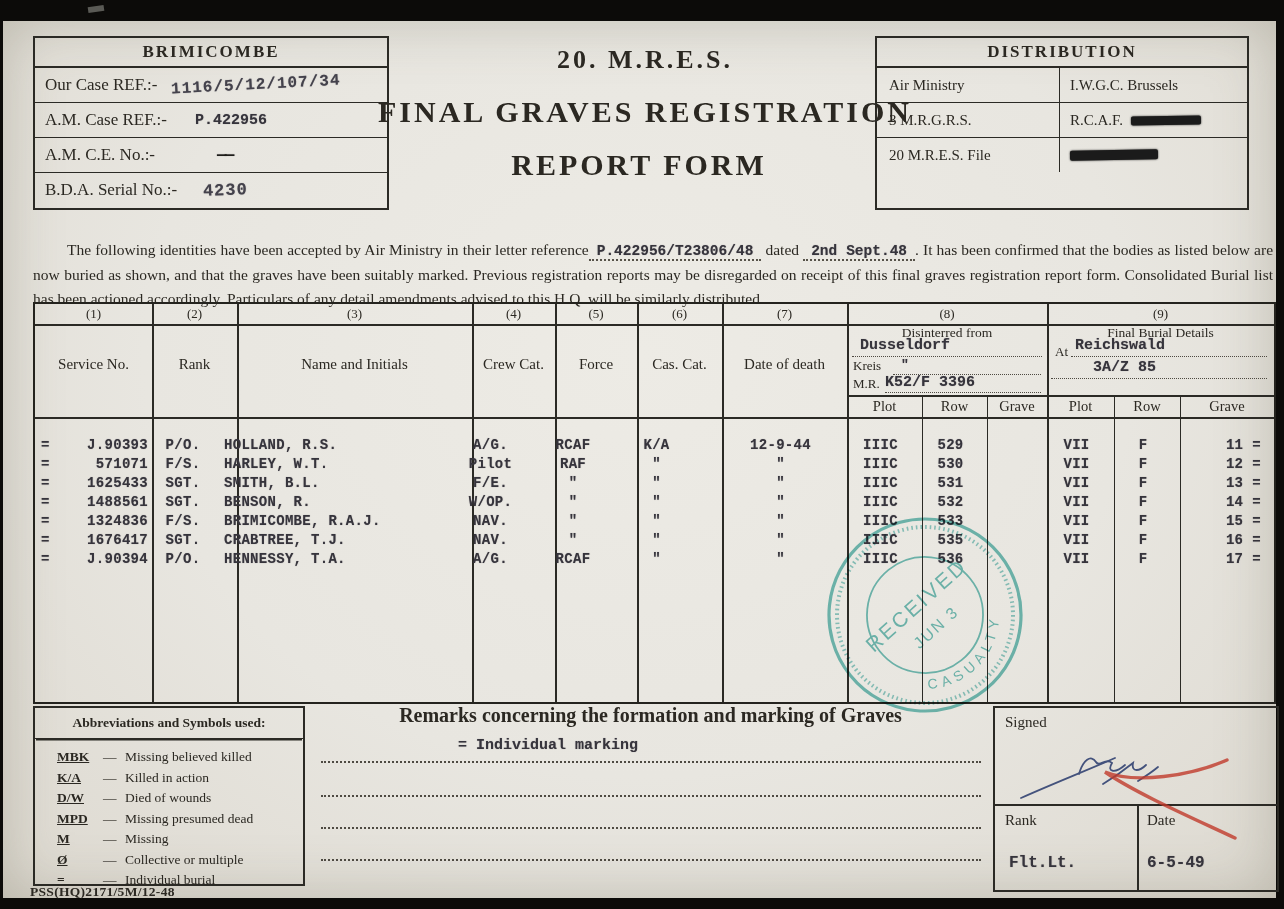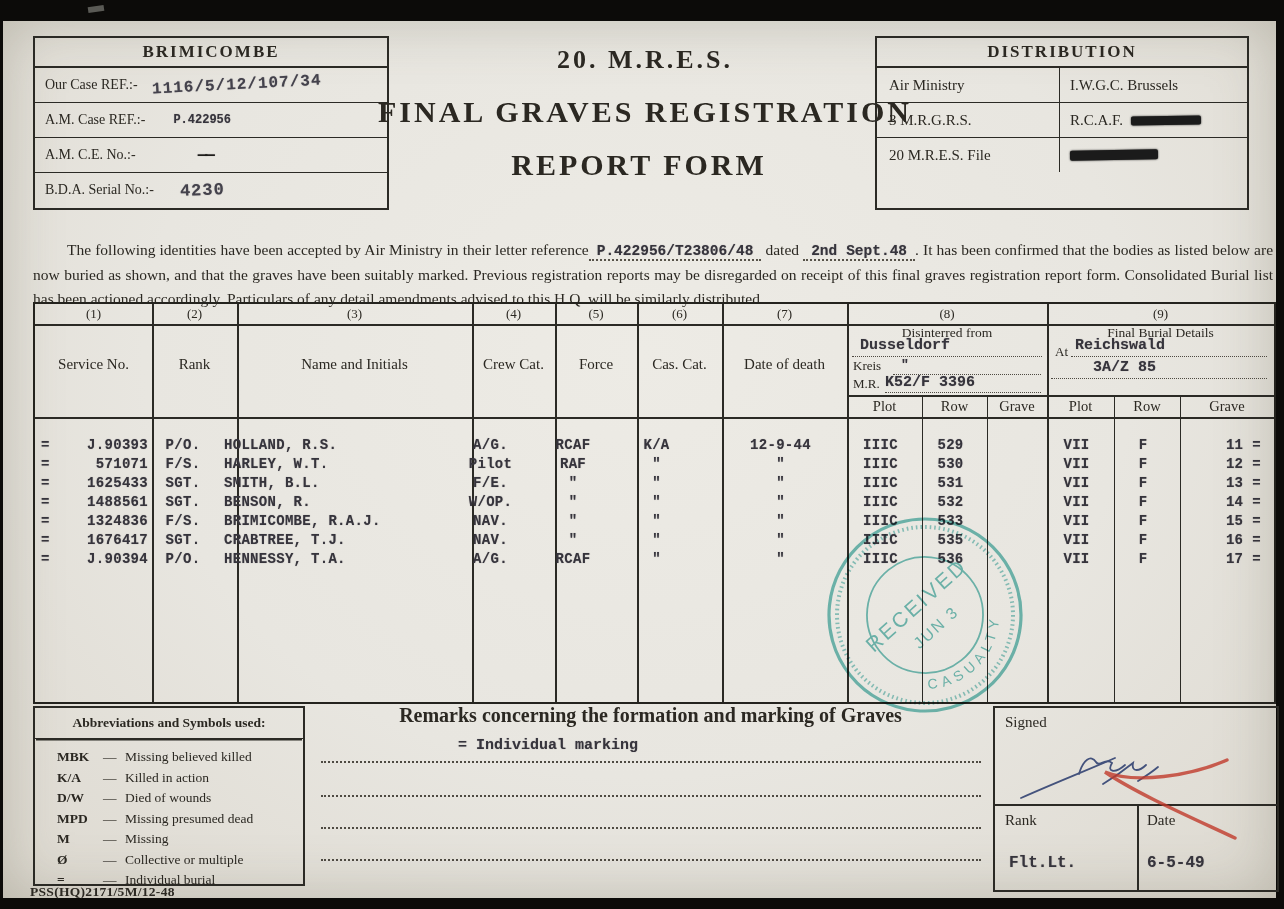--- a/index.html
+++ b/index.html
@@ -9,21 +9,21 @@
     box-shadow:inset 0 0 60px rgba(95,88,70,.28);}
   .serif{font-family:"Liberation Serif","DejaVu Serif",serif;color:#2b2822;}
   .typed{font-family:"Liberation Mono","DejaVu Sans Mono",monospace;font-weight:bold;color:#36343c;
     text-shadow:0 0 1px rgba(54,52,60,.45);}
   
   .refbox{left:30px;top:15px;width:352px;height:170px;border:2px solid #2b2a25;}
   .boxtitle{height:28px;border-bottom:2px solid #2b2a25;text-align:center;font-size:17px;
     font-weight:bold;letter-spacing:2px;line-height:28px;}
   .refrow{height:34px;border-bottom:1.5px solid #2b2a25;display:flex;align-items:center;padding-left:10px;}
   .refrow:last-child{border-bottom:none;}
-  .reflabel{font-size:14px;}
+  .reflabel{font-size:17px;}
   .distbox{left:872px;top:15px;width:370px;height:170px;border:2px solid #2b2a25;}
   .distrow{height:34px;border-bottom:1.5px solid #2b2a25;display:flex;}
   .distrow:last-child{border-bottom:none;}
   .dleft{width:170px;border-right:1.5px solid #2b2a25;display:flex;align-items:center;
     padding-left:12px;font-size:15px;}
   .dright{flex:1;display:flex;align-items:center;padding-left:10px;font-size:15px;
     white-space:pre-line;line-height:15px;position:relative;}
   .redact{display:inline-block;background:#1b1b1b;box-shadow:0 0 2px #1b1b1b;border-radius:2px;}
   
   .t1{left:392px;top:24px;width:500px;text-align:center;font-size:26px;font-weight:bold;letter-spacing:3px;}
@@ -54,21 +54,21 @@
   .c9g{width:94px;display:flex;justify-content:flex-end;gap:9px;padding-right:9px;box-sizing:border-box;}
   
   .stamp{left:818px;top:490px;width:208px;height:208px;transform:rotate(6deg);
     mix-blend-mode:multiply;opacity:.62;}
   
   .abbrbox{left:30px;top:685px;width:268px;height:176px;border:2px solid #2b2a25;}
   .abbrtitle{height:30px;border-bottom:1.6px solid #2b2a25;box-shadow:0 2.5px 0 -1px #2b2a25;
     text-align:center;font-size:13.5px;font-weight:bold;line-height:30px;}
   .abbrlist{padding:8px 0 0 22px;}
   .abbritem{display:flex;height:20.5px;line-height:20.5px;font-size:13.5px;}
-  .abbr-k{width:46px;font-weight:bold;}
+  .abbr-k{width:46px;font-weight:bold;text-decoration:underline;}
   .abbr-d{width:22px;}
   .formcode{left:27px;top:863px;font-size:13.5px;font-weight:bold;letter-spacing:0.3px;}
   .remtitle{left:315px;top:683px;width:665px;text-align:center;font-size:20px;font-weight:bold;}
   .rementry{left:455px;top:716px;font-size:15px;}
   .remline{position:absolute;left:318px;width:660px;height:2px;border-bottom:2px dotted #4e4a42;}
   .signbox{left:990px;top:685px;width:282px;height:182px;border:2px solid #2b2a25;}
   .slabel{position:absolute;font-size:15px;}
   .sign-h{position:absolute;left:0;top:96px;width:100%;height:1.8px;background:#2b2a25;}
   .sign-v{position:absolute;left:142px;top:96px;bottom:0;width:1.8px;background:#2b2a25;}
   .sigsvg{position:absolute;left:0;top:0;width:282px;height:182px;}
@@ -82,21 +82,21 @@
 <div class="paper">
 
   <div class="abs refbox serif">
     <div class="boxtitle">BRIMICOMBE</div>
     <div class="refrow">
       <span class="reflabel">Our Case REF.:-</span>
       <span class="typed" style="margin-left:14px;font-size:16px;letter-spacing:1px;transform:rotate(-3deg);color:#44424c;">1116/5/12/107/34</span>
     </div>
     <div class="refrow">
       <span class="reflabel">A.M. Case REF.:-</span>
-      <span class="typed" style="margin-left:28px;font-size:12px;">P.422956</span>
+      <span class="typed" style="margin-left:28px;font-size:15px;">P.422956</span>
     </div>
     <div class="refrow">
       <span class="reflabel">A.M. C.E. No.:-</span>
       <span class="typed" style="margin-left:62px;font-size:16px;letter-spacing:-2px;filter:blur(0.6px);color:#1e1d1a;">——</span>
     </div>
     <div class="refrow">
       <span class="reflabel">B.D.A. Serial No.:-</span>
       <span class="typed" style="margin-left:26px;font-size:17px;letter-spacing:1px;transform:rotate(-2deg);color:#44424c;">4230</span>
     </div>
   </div>

